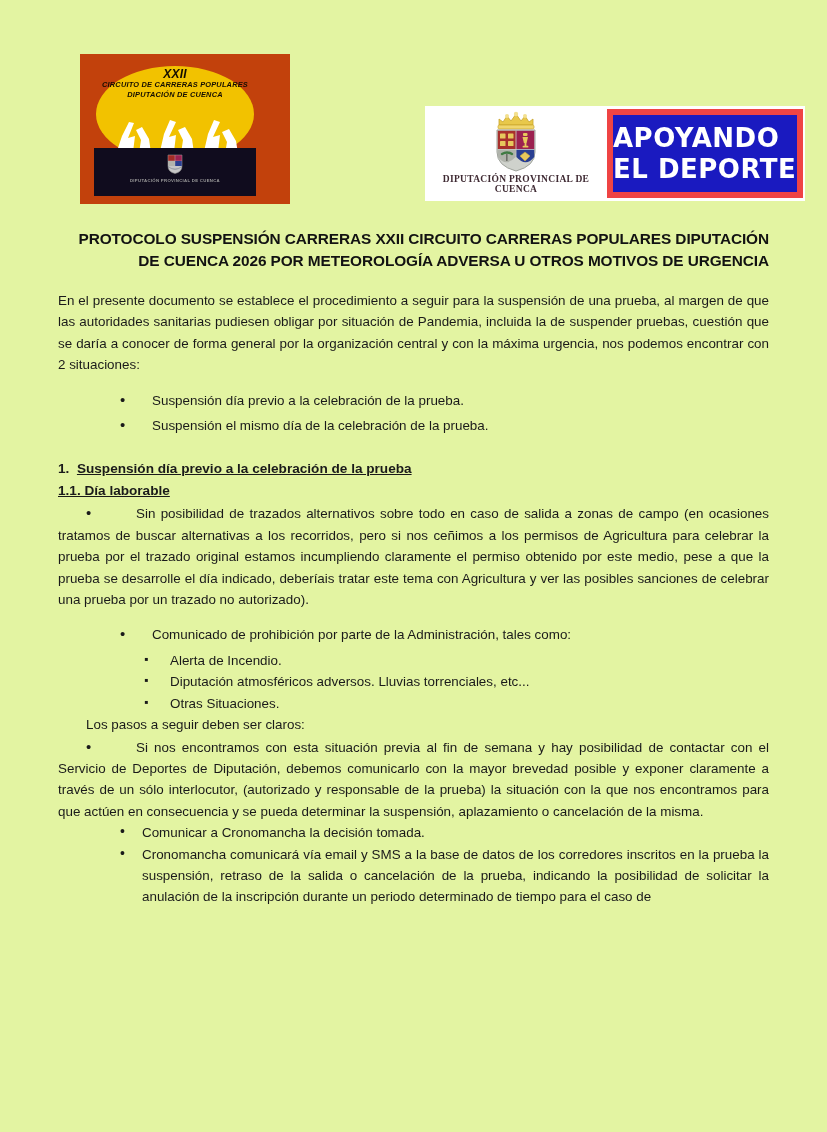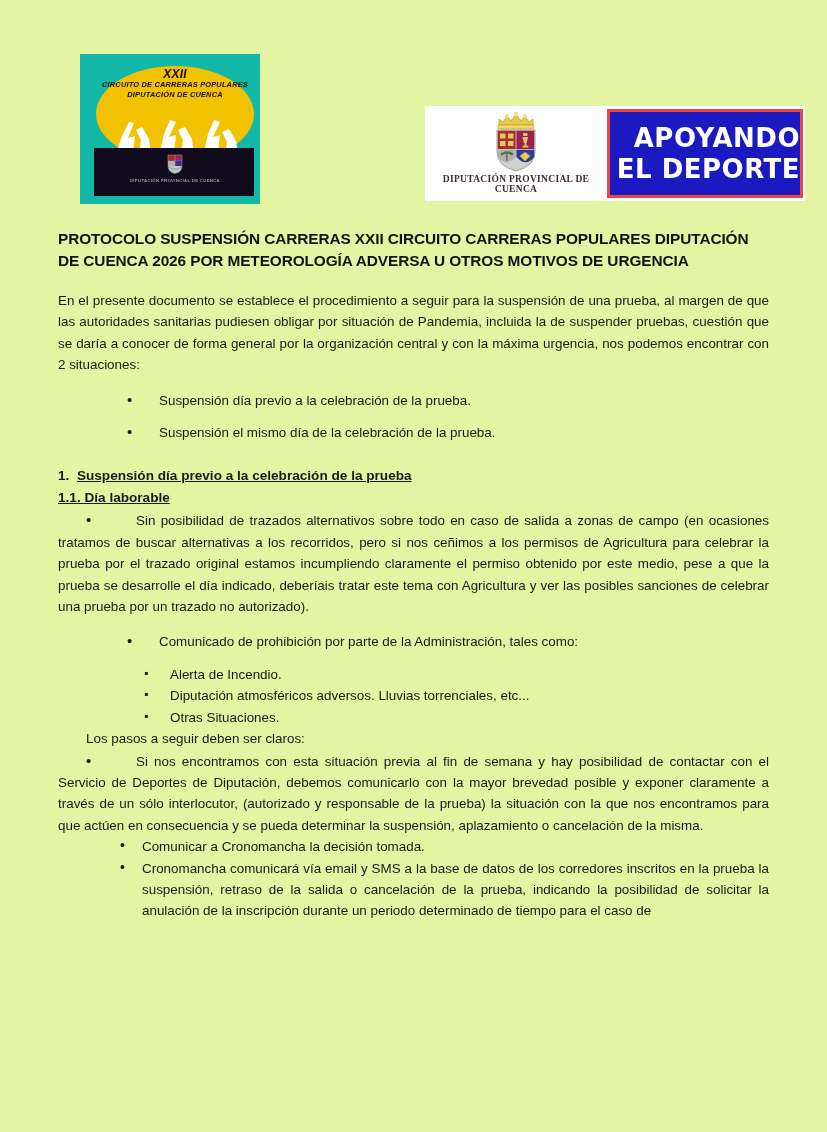--- a/index.html
+++ b/index.html
@@ -24,23 +24,23 @@
 
   
   .logo-row {
     position: relative;
     height: 212px;
   }
   .logo-circuito {
     position: absolute;
     left: 52px;
     top: 54px;
-    width: 180px;
+    width: 210px;
     height: 150px;
-    background: #14b8a6;
+    background: #c2410c;
     box-sizing: border-box;
     padding: 6px;
   }
   .lc-inner {
     position: relative;
     width: 100%;
     height: 100%;
     overflow: hidden;
   }
   .lc-oval {
@@ -135,40 +135,40 @@
     font-family: "Liberation Serif", serif;
     font-size: 9.5px;
     font-weight: bold;
     letter-spacing: .3px;
     color: #3f2a33;
   }
   .dip-right {
     flex: 1;
     margin: 3px 2px 3px 0;
     background: #1a1ac0;
-    border: 3px solid #ef4444;
+    border: 6px solid #ef4444;
     display: flex;
     flex-direction: column;
-    align-items: flex-end;
+    align-items: flex-start;
     justify-content: center;
   }
   .dip-line {
     color: #ffffff;
     font-family: "DejaVu Sans", sans-serif;
     font-weight: bold;
     font-size: 26px;
     line-height: 31px;
     letter-spacing: .5px;
     white-space: nowrap;
   }
 
   
   .doc-title {
     margin: 16px 30px 0 30px;
-    text-align: left;
+    text-align: right;
     font-weight: bold;
     font-size: 15.4px;
     line-height: 22px;
     letter-spacing: -0.1px;
     color: #121212;
   }
 
   
   .content {
     margin: 0 30px;
@@ -183,21 +183,21 @@
   p.para.tight { margin-top: 14px; }
 
   .bullets-lvl1 {
     margin: 14px 0 0 0;
     padding: 0;
     list-style: none;
   }
   .bullets-lvl1 > li {
     position: relative;
     padding-left: 90px;
-    margin: 11px;
+    margin: 4px;
     line-height: 21.4px;
   }
   .bullets-lvl1 > li::before {
     content: "\2022";
     position: absolute;
     left: 58px;
     top: -1px;
     font-size: 15px;
   }
 

